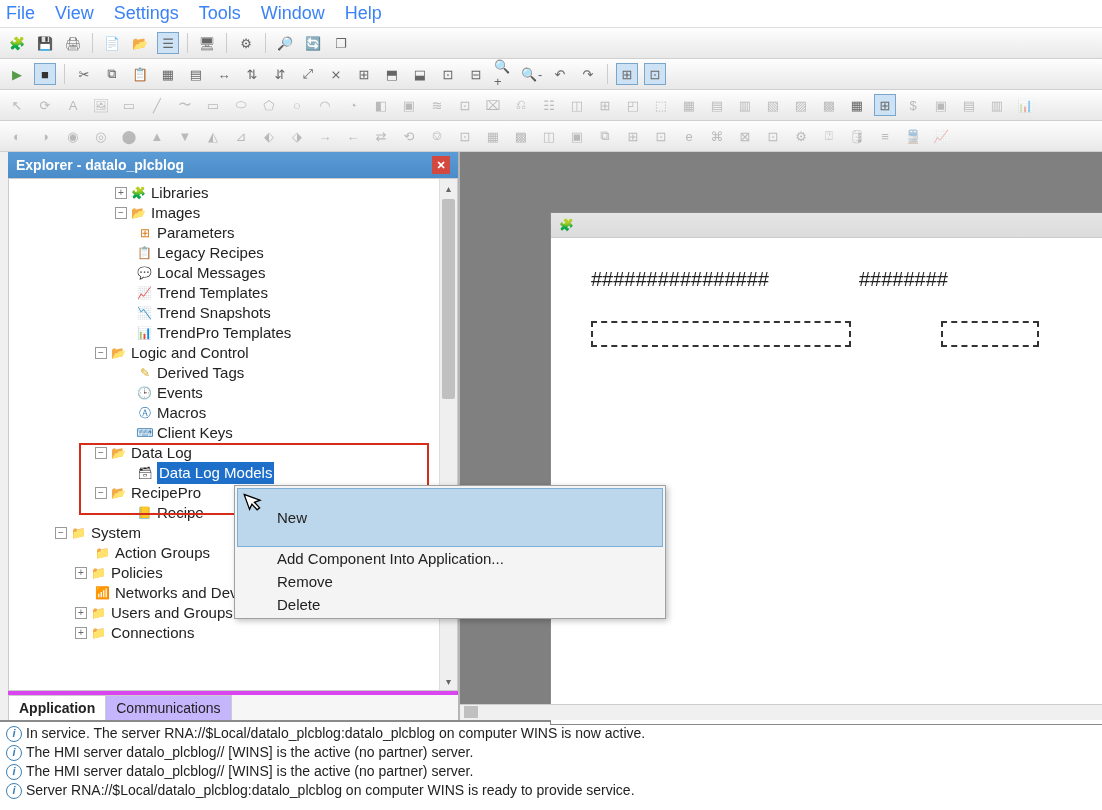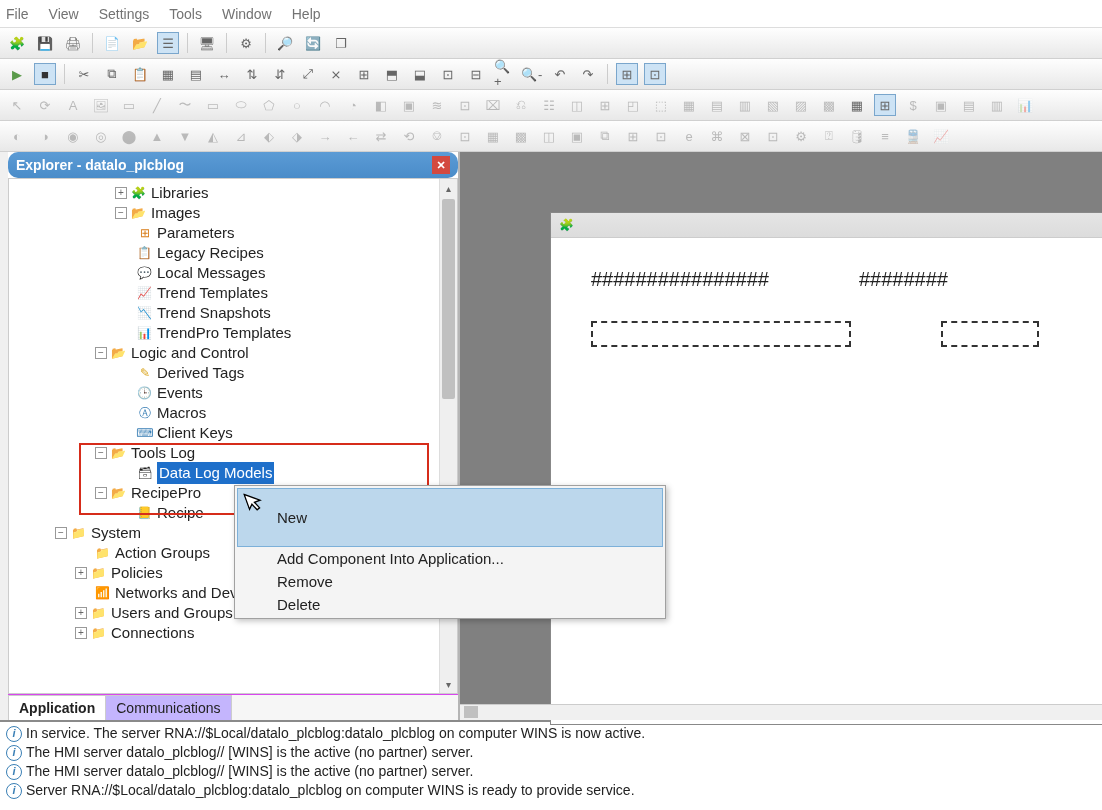--- a/index.html
+++ b/index.html
@@ -1,49 +1,49 @@
 <!DOCTYPE html>
 <html><head>
 <meta charset="utf-8">
 <style>
 * { box-sizing: border-box; margin: 0; padding: 0; font-family: "Segoe UI", Tahoma, sans-serif; }
 body { width: 1102px; height: 810px; background: #f0f0f0; overflow: hidden; position: relative; font-size: 14px; color: #222; }
 
 
 .menubar { display: flex; gap: 20px; padding: 4px 6px; background: #fff; border-bottom: 1px solid #ddd; height: 28px; align-items: center; }
-.menubar span { cursor: default; color: #737373; font-size: 14px; }
+.menubar span { cursor: default; color: #3b82f6; font-size: 18px; }
 
 
 .toolbar { display: flex; gap: 6px; padding: 4px 6px; border-bottom: 1px solid #d0d0d0; background: linear-gradient(#fefefe, #e8e8e8); align-items: center; flex-wrap: wrap; }
 .tb-btn { width: 22px; height: 22px; border: 1px solid transparent; display: inline-flex; align-items: center; justify-content: center; color: #666; font-size: 13px; }
 .tb-sep { width: 1px; height: 20px; background: #ccc; margin: 0 2px; }
 .tb-btn.active { border: 1px solid #7aa6cc; background: #cde3f5; }
 .toolbar.gray .tb-btn { opacity: 0.4; }
 
 
 .workspace { display: flex; height: 568px; }
 .explorer-panel { width: 452px; background: #fff; border-right: 2px solid #b5b5b5; display: flex; flex-direction: column; position: relative; margin-left: 8px;}
-.explorer-title { background: linear-gradient(#5b9bd5, #4a8cc9); color: #fff; padding: 4px 8px; font-size: 14px; font-weight: 600; display: flex; justify-content: space-between; align-items: center; border-radius: 10px;}
+.explorer-title { background: linear-gradient(#5b9bd5, #4a8cc9); color: #fff; padding: 4px 8px; font-size: 14px; font-weight: 600; display: flex; justify-content: space-between; align-items: center;}
 .close-box { width: 18px; height: 18px; background: #d3493f; color: #fff; display: inline-flex; align-items: center; justify-content: center; font-size: 11px; font-weight: bold; }
 
 .tree-wrap { flex: 1; overflow: hidden; background: #fff; position: relative; border: 1px solid #ccc; }
 .tree { padding: 4px 0 4px 4px; font-size: 15px; line-height: 22px; position: relative; }
 .tree-row { display: flex; align-items: center; white-space: nowrap; height: 20px; padding-left: 0; }
 .ticon { width: 16px; height: 16px; margin-right: 4px; display: inline-flex; align-items: center; justify-content: center; font-size: 12px; }
 .expander { width: 12px; height: 12px; border: 1px solid #999; background:#fff; display:inline-flex; align-items:center; justify-content:center; font-size:10px; line-height:1; margin-right:4px; color:#666;}
 .spacer { display:inline-block; }
 .folder { color:#e7b93d; } .folder-open { color:#e7b93d; }
 .sel-text { background:#1e6fca; color:#fff; padding:0 2px; }
 .highlight-box { position:absolute; border:2px solid #d62c1a; pointer-events:none; }
 
 .scroll-track { position:absolute; right:0; top:0; bottom:0; width:18px; background:#efefef; border-left:1px solid #ddd; }
 .scroll-thumb { position:absolute; left:2px; right:2px; background:#c0c0c0; border-radius:2px; }
 .scroll-arrow { position:absolute; left:0; right:0; height:18px; display:flex; align-items:center; justify-content:center; font-size:10px; color:#666; background:#efefef;}
 
-.tabs { display:flex; border-top:1px solid #d946ef; background:#f6f6f6; }
+.tabs { display:flex; border-top:4px solid #d946ef; background:#f6f6f6; }
 .tab { padding:4px 10px; border:1px solid #ccc; border-bottom:none; background:#fff; font-size:14px; margin-right:-1px; }
 .tab.active { font-weight:700; background:#fff; }
 .tab:not(.active){ background:#c4b5fd;}
 
 
 .canvas-area { flex:1; background:#808080; position:relative; padding: 6px; }
 .doc-window { position:absolute; left:90px; top:60px; right:-5px; bottom:-5px; background:#fff; border:1px solid #888; }
 .doc-title { background:linear-gradient(#e5e5e5,#dcdcdc); padding:4px 8px; color:#6b7b8a; font-size:15px; display:flex; align-items:center; gap:6px; border-bottom:1px solid #ccc;}
 .doc-body { padding:30px 40px; font-family: monospace; font-size:20px; }
 .hashrow { display:flex; gap:90px; margin-bottom:30px; }
@@ -288,21 +288,21 @@
         <div class="tree-row">
             <span class="spacer" style="width:124px"></span>
             <span class="ticon" style="color:#3a7fb5">⌨</span>
             <span>Client Keys</span>
           </div>
 
         <div class="tree-row">
             <span class="spacer" style="width:82px"></span>
             <span class="expander">−</span>
             <span class="ticon folder-open">📂</span>
-            <span>Tools Log</span>
+            <span>Data Log</span>
           </div>
 
         <div class="tree-row">
             <span class="spacer" style="width:124px"></span>
             <span class="ticon">🗃</span>
             <span class="sel-text">Data Log Models</span>
           </div>
 
         <div class="tree-row">
             <span class="spacer" style="width:82px"></span>

